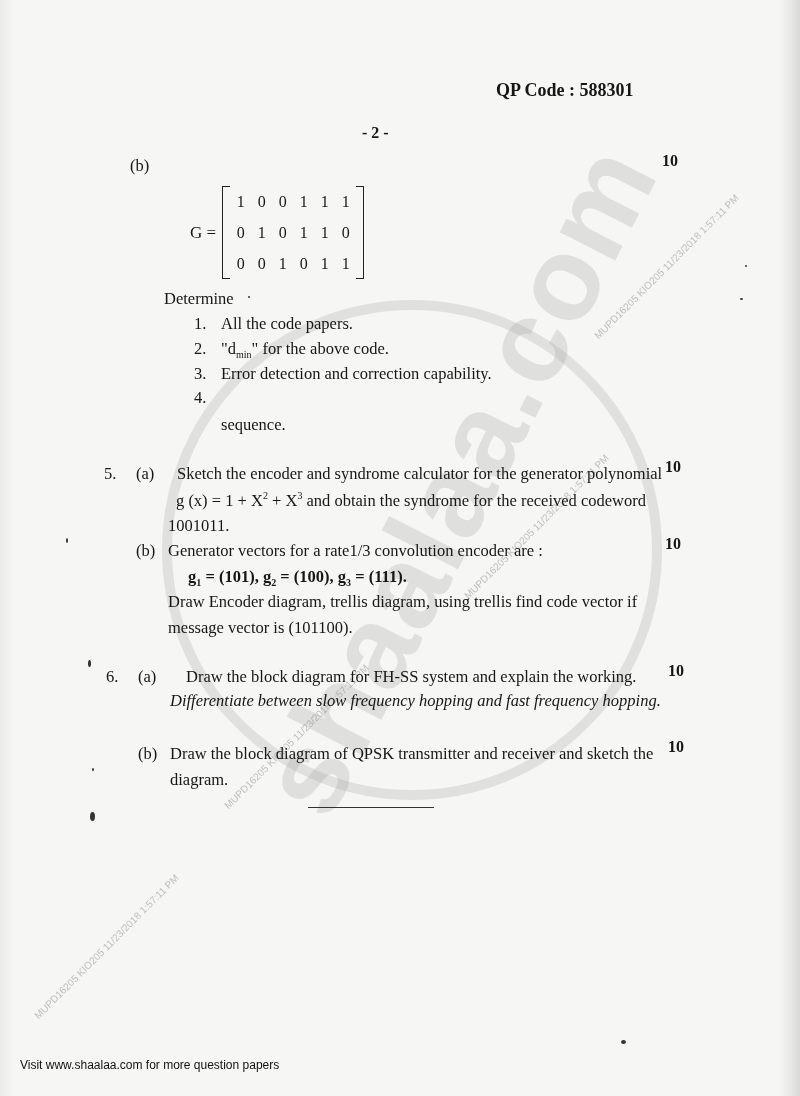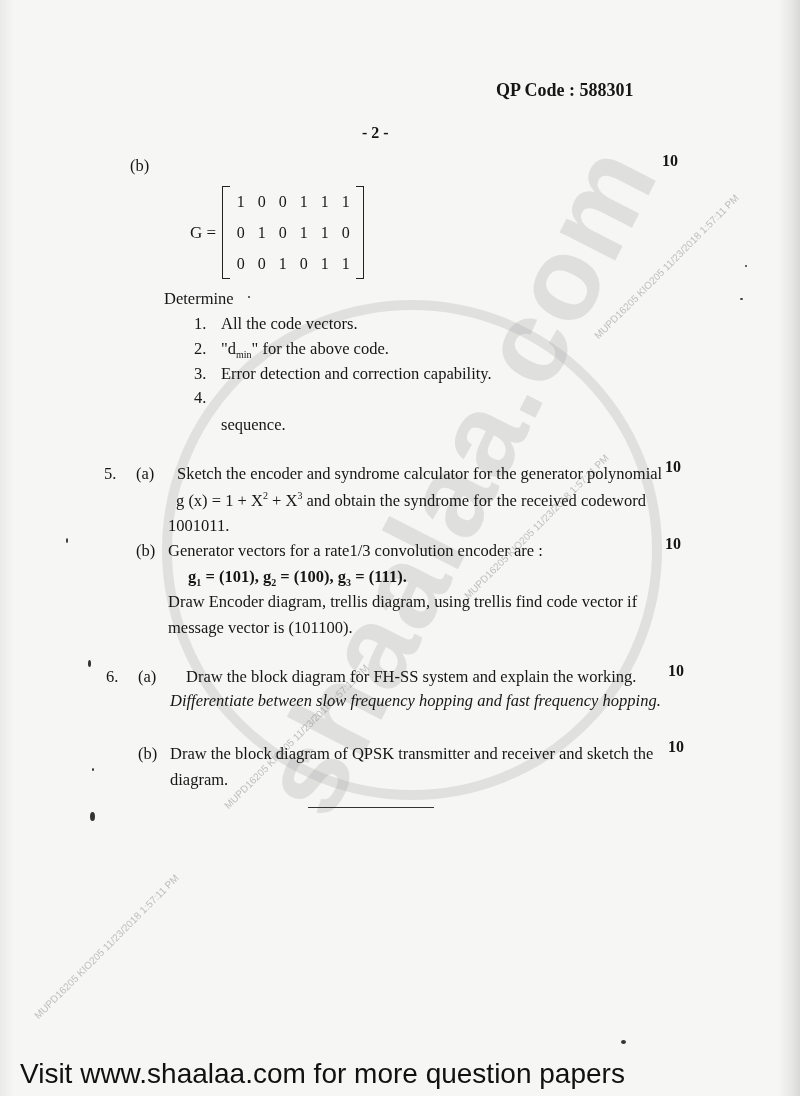--- a/index.html
+++ b/index.html
@@ -65,21 +65,21 @@
       font-size: 16px; width: 21px; height: 31px; text-align: center; padding: 0;
     }
     sub, sup { font-size: 10px; }
     .rule {
       position: absolute; left: 308px; top: 807px; width: 126px; height: 1px;
       background: #333;
     }
     .footer {
       position: absolute; left: 20px; top: 1058px;
       font-family: "Liberation Sans", "DejaVu Sans", sans-serif;
-      font-size: 28px; color: #111;
+      font-size: 12px; color: #111;
     }
     .speck { position: absolute; background: #333; border-radius: 50%; }
   </style>
 </head>
 <body>
 
 <div class="page">
   <div class="scan-edge-left"></div>
   <div class="scan-edge-right"></div>
 
@@ -126,21 +126,21 @@
           <td>1</td>
         </tr>
       </tbody>
         </table>
     </div>
   </div>
 
   <div class="t" style="left:164px; top:289px;">Determine</div>
 
   <div class="t" style="left:194px; top:314px;">1.</div>
-  <div class="t" style="left:221px; top:314px;">All the code vectors.</div>
+  <div class="t" style="left:221px; top:314px;">All the code papers.</div>
 
   <div class="t" style="left:194px; top:339px;">2.</div>
   <div class="t" style="left:221px; top:339px;"><span>"d</span><sub>min</sub><span>" for the above code.</span></div>
 
   <div class="t" style="left:194px; top:364px;">3.</div>
   <div class="t" style="left:221px; top:364px;">Error detection and correction capability.</div>
 
   <div class="t" style="left:194px; top:388px;">4.</div>
   <div class="t" style="left:221px; top:415px;">sequence.</div>
 

